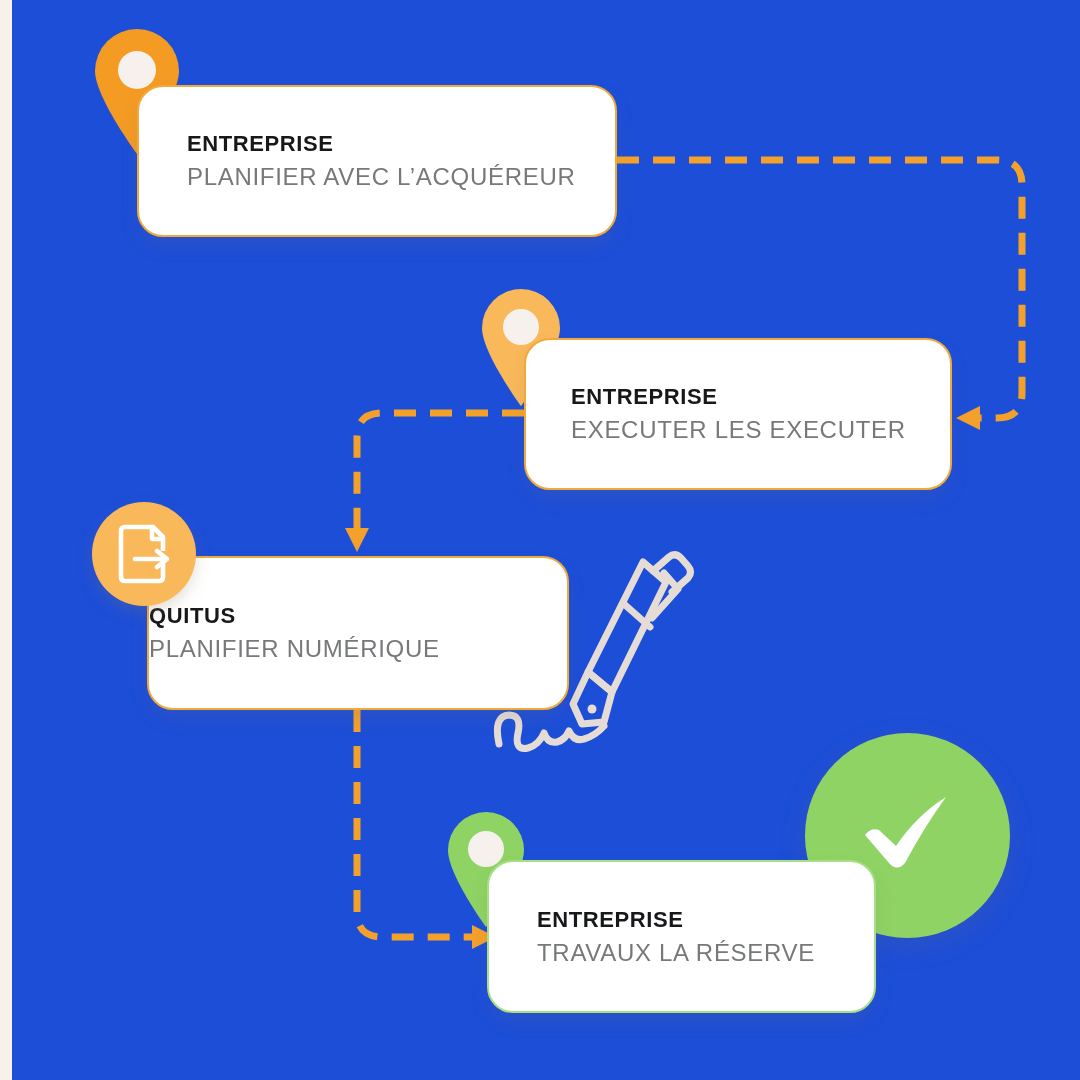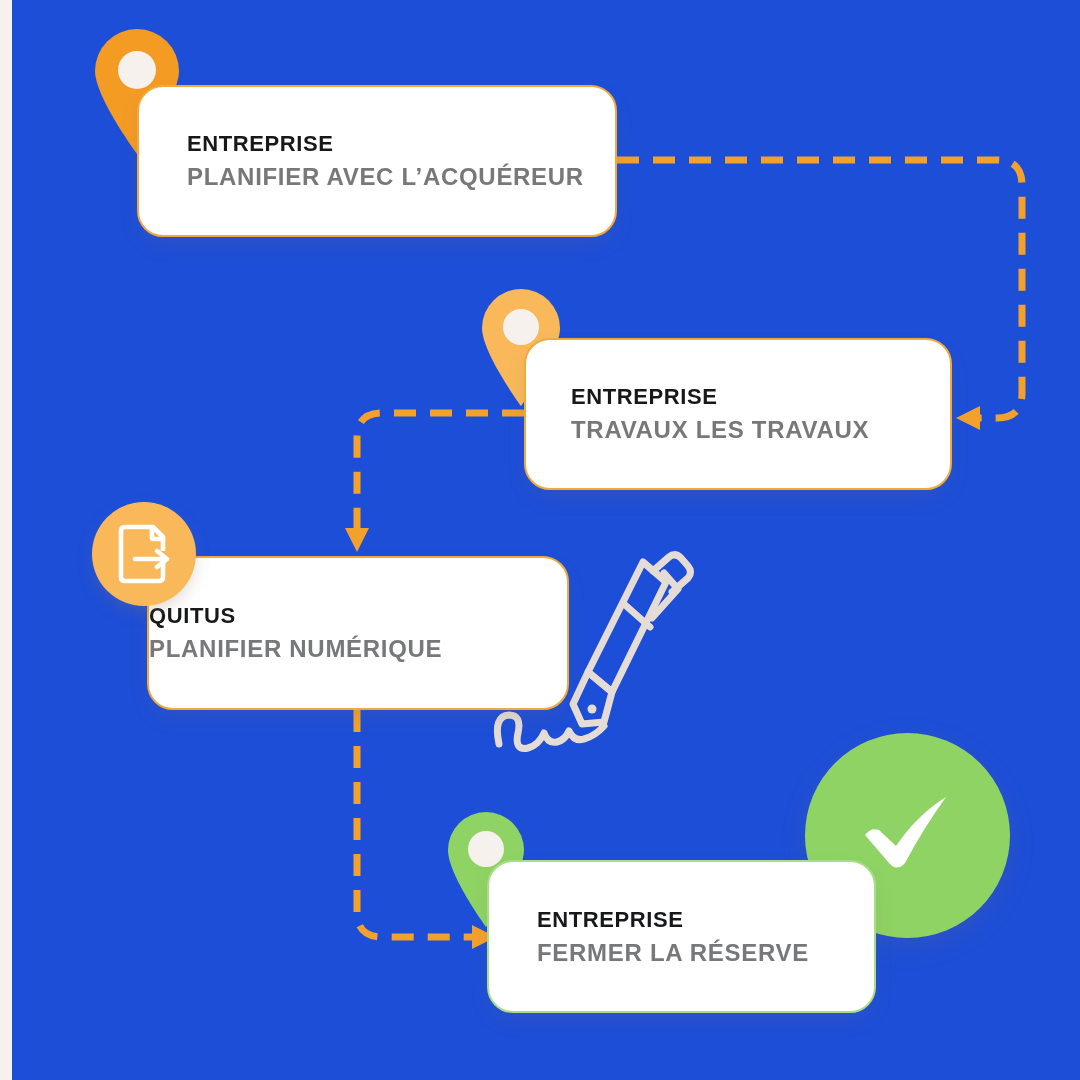--- a/index.html
+++ b/index.html
@@ -61,21 +61,21 @@
   .card-title {
     font-size: 22px;
     font-weight: bold;
     letter-spacing: 0.6px;
     color: #17181A;
     line-height: 1.15;
     margin: 0 0 7px 0;
   }
   .card-sub {
     font-size: 24px;
-    font-weight: bold;
+    font-weight: normal;
     letter-spacing: 0.7px;
     color: #77787A;
     line-height: 1.15;
     margin: 0;
   }
 
   
   .pin {
     position: absolute;
     z-index: 4;
@@ -148,21 +148,21 @@
   </div>
 
   <div class="pin" style="left:466px; top:285px; width:86px; height:122px;">
     <svg width="86" height="122" viewBox="0 0 86 122" xmlns="http://www.w3.org/2000/svg">
       <path d="M 43 121 C 43 121 4 68 4 43 A 39 39 0 1 1 82 43 C 82 68 43 121 43 121 Z" fill="#F9B95A"></path>
       <circle cx="43" cy="42" r="18" fill="#F7F1ED"></circle>
     </svg>
   </div>
   <div class="card" style="left:512px; top:338px; width:428px; height:152px; border:2px solid #F0A93C; padding-left:45px;">
     <div class="card-title">ENTREPRISE</div>
-    <div class="card-sub">TRAVAUX LES TRAVAUX</div>
+    <div class="card-sub">EXECUTER LES EXECUTER</div>
   </div>
 
   <div class="icon-badge" style="left:80px; top:502px; width:104px; height:104px; background:#F9B95A;">
     <svg width="58" height="62" viewBox="0 0 58 62" xmlns="http://www.w3.org/2000/svg">
       <g fill="none" stroke="#FFFFFF" stroke-width="4.6" stroke-linejoin="round" stroke-linecap="round">
         <path d="M 38 4 L 10 4 Q 6 4 6 8 L 6 54 Q 6 58 10 58 L 44 58 Q 48 58 48 54 L 48 14 Z"></path>
         <path d="M 37 4 L 37 15 Q 37 16 38 16 L 48 16"></path>
       </g>
       <rect x="14" y="28" width="38" height="7" fill="#F9B95A"></rect>
       <g fill="none" stroke="#FFFFFF" stroke-width="4.6" stroke-linejoin="round" stroke-linecap="round">
@@ -177,16 +177,16 @@
   </div>
 
   <div class="pin" style="left:432px; top:808px; width:84px; height:120px;">
     <svg width="84" height="120" viewBox="0 0 84 120" xmlns="http://www.w3.org/2000/svg">
       <path d="M 42 119 C 42 119 4 67 4 42 A 38 38 0 1 1 80 42 C 80 67 42 119 42 119 Z" fill="#8FD364"></path>
       <circle cx="42" cy="41" r="18" fill="#F7F1ED"></circle>
     </svg>
   </div>
   <div class="card" style="left:475px; top:860px; width:389px; height:153px; border:2px solid #A9DD88; padding-left:48px;">
     <div class="card-title">ENTREPRISE</div>
-    <div class="card-sub">FERMER LA RÉSERVE</div>
+    <div class="card-sub">TRAVAUX LA RÉSERVE</div>
   </div>
 
 </div>
 
 </body></html>

